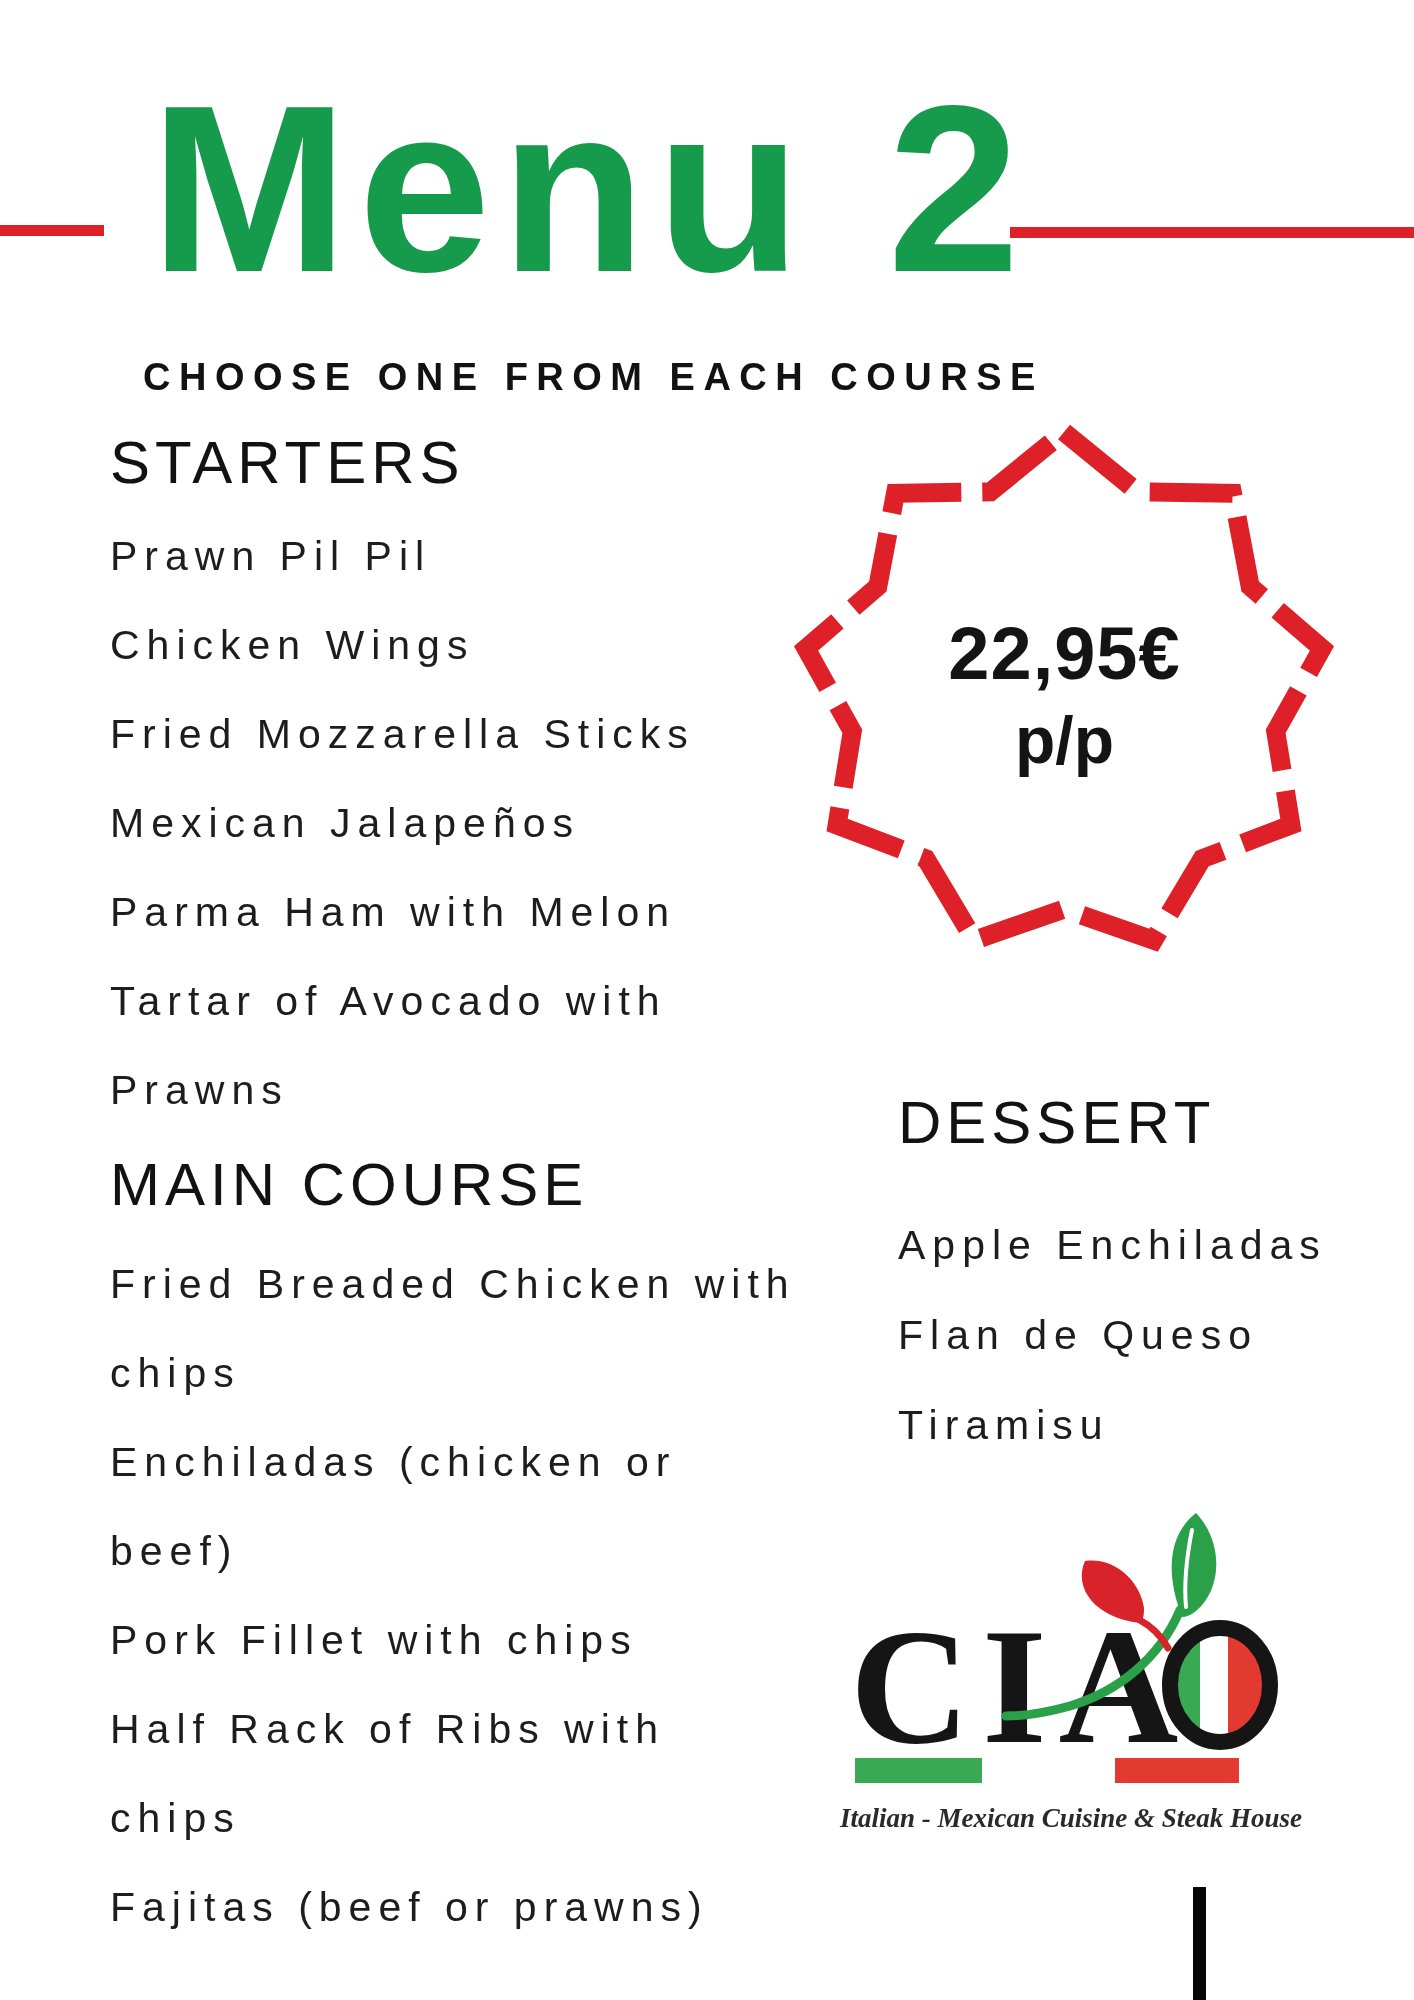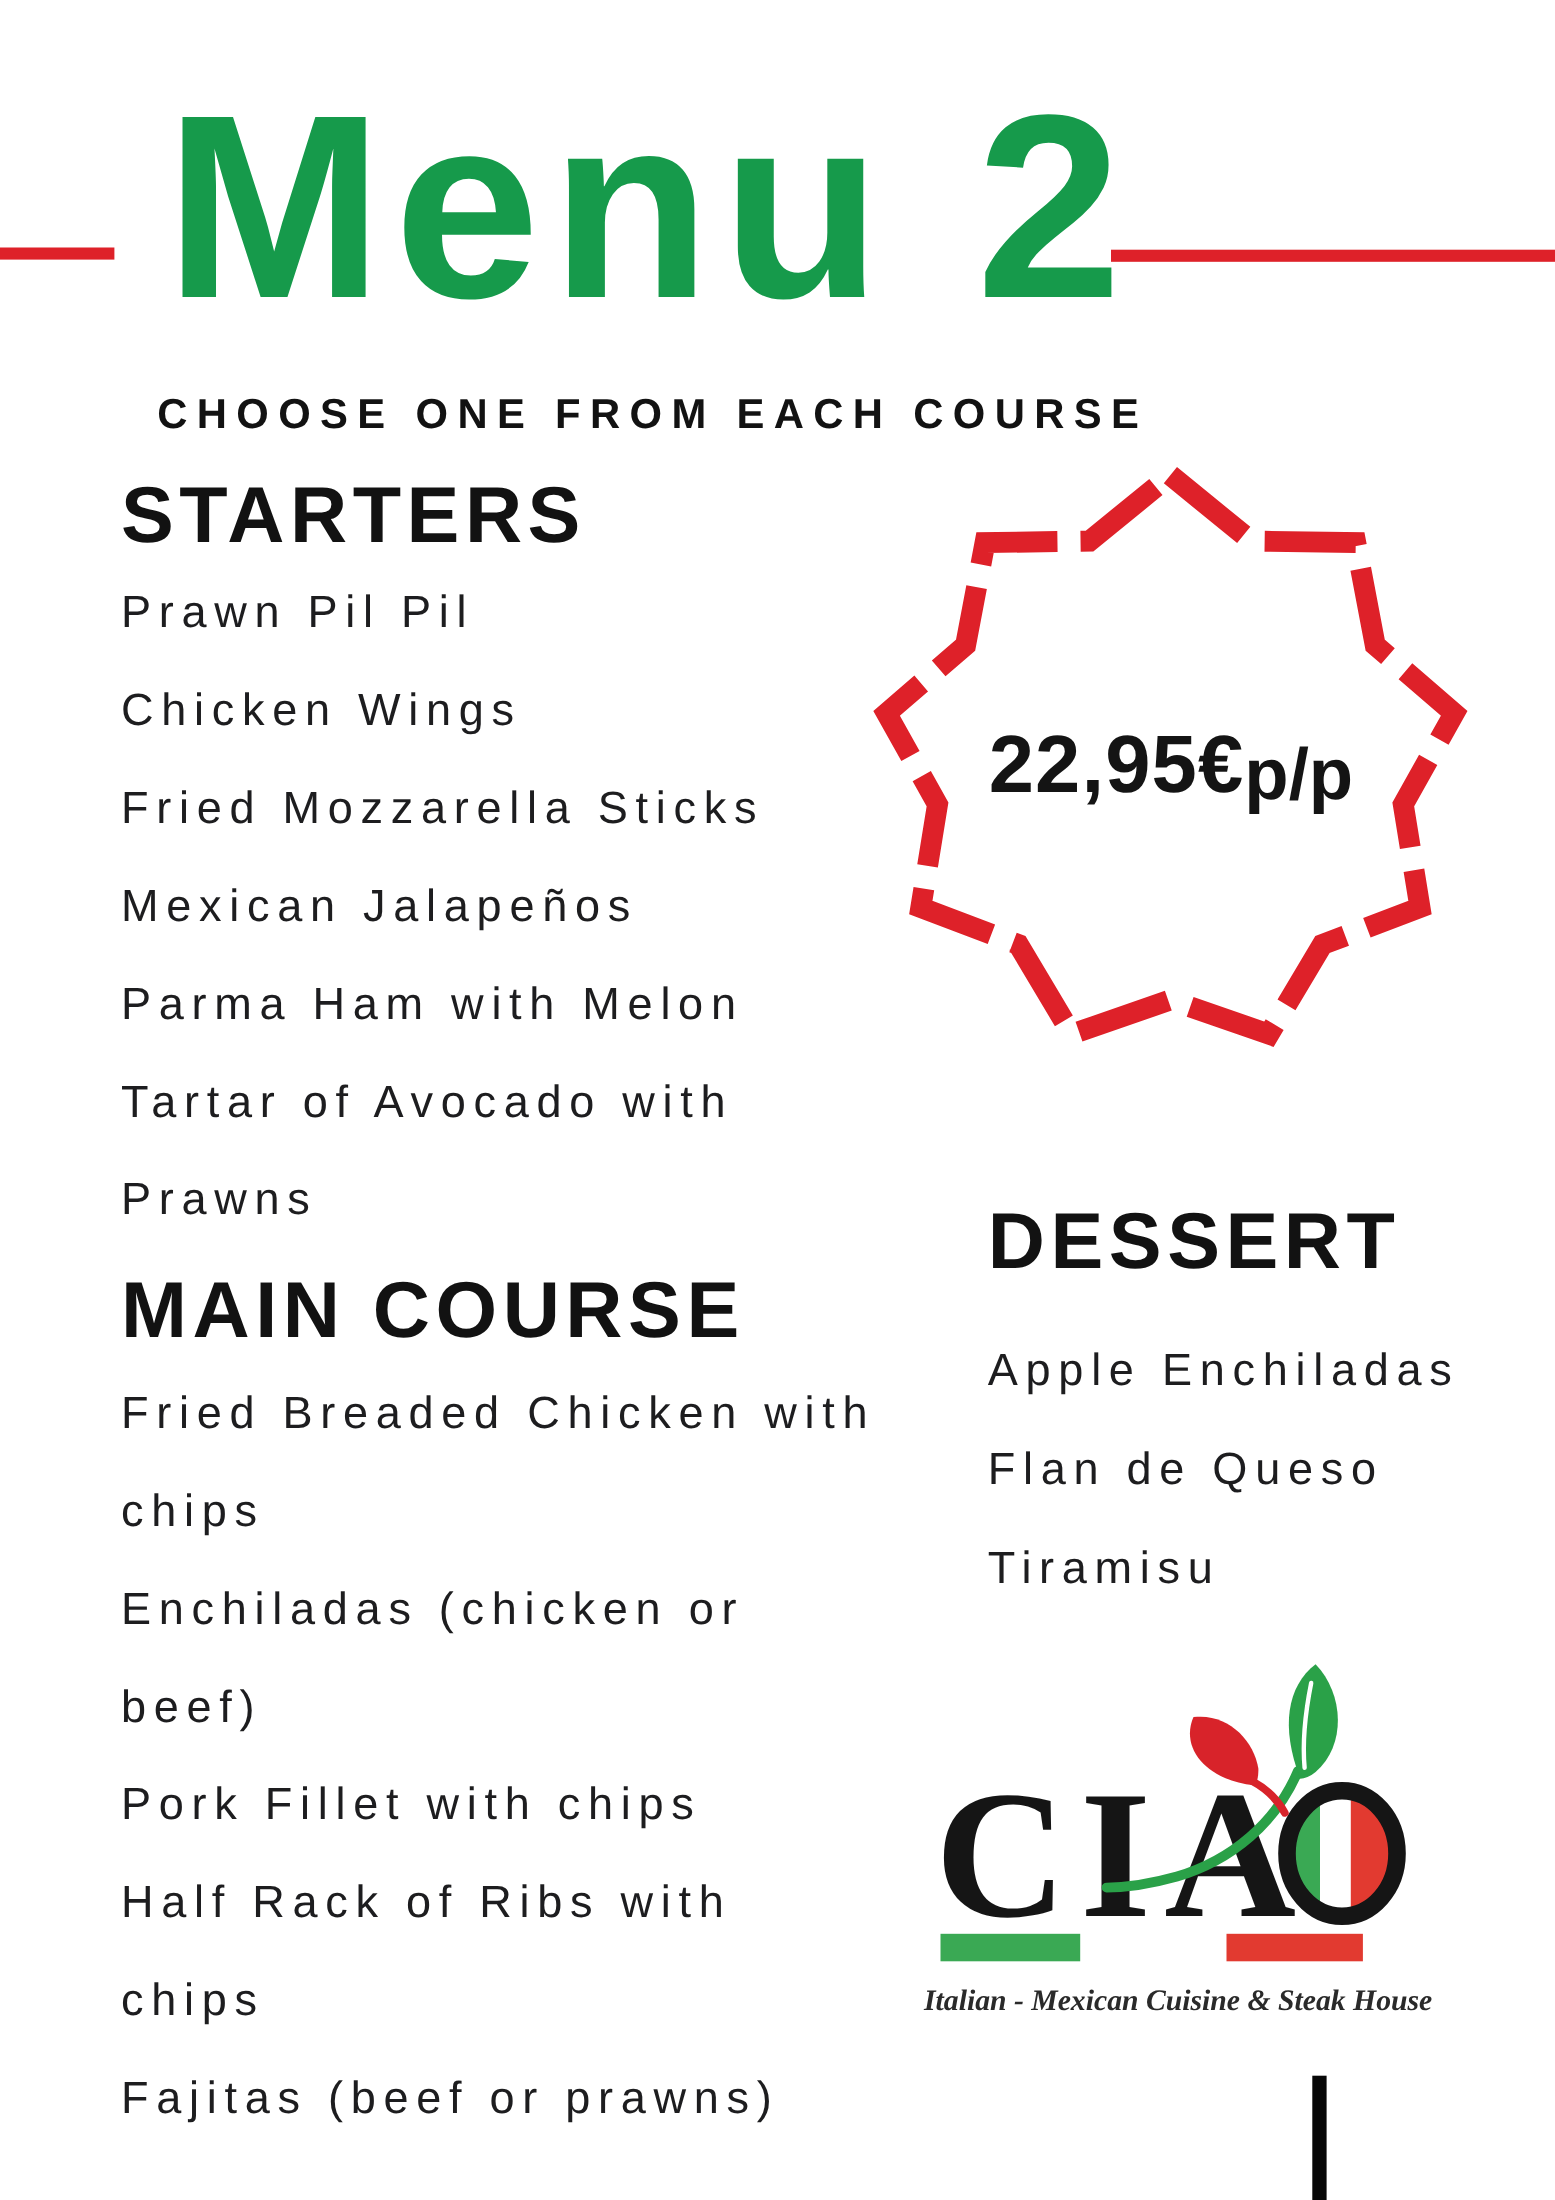--- a/index.html
+++ b/index.html
@@ -9,34 +9,34 @@
 
   .title{left:150px;top:70px;font-size:238px;line-height:1;font-weight:bold;
          letter-spacing:10px;color:#169a4b;white-space:nowrap;}
   .rule{height:11px;background:#de2129;}
   .rule-left{left:0;top:225px;width:104px;}
   .rule-right{left:1010px;top:227px;width:404px;}
 
   .subtitle{left:143px;top:356px;font-size:38px;font-weight:bold;letter-spacing:8.5px;
             color:#121212;white-space:nowrap;}
 
-  .sec{margin:0;font-size:72px;font-weight:bold;letter-spacing:5px;color:#121212;white-space:nowrap;}
+  .sec{margin:0;font-size:60px;font-weight:normal;letter-spacing:5px;color:#121212;white-space:nowrap;}
   .sec-starters{left:110px;top:428px;}
   .sec-main{left:110px;top:1150px;}
   .sec-dessert{left:898px;top:1088px;}
 
   .items{display:block;}
   .items .item{font-size:41px;line-height:89px;letter-spacing:7px;color:#1d1d1f;}
   .items-starters{left:110px;top:512px;width:700px;}
   .items-main{left:110px;top:1240px;width:700px;}
   .items-dessert{left:898px;top:1200px;width:480px;}
   .items-dessert .item{line-height:90px;}
 
   .badge-wrap{left:772px;top:402px;width:585px;height:585px;}
-  .badge-text{left:772px;top:402px;width:585px;height:585px;display:flex;flex-direction:row;
+  .badge-text{left:772px;top:402px;width:585px;height:585px;display:flex;flex-direction:column;
               align-items:center;justify-content:center;text-align:left;}
   .badge-amount{font-size:74px;font-weight:bold;color:#141414;line-height:1.0;letter-spacing:1px;}
   .badge-unit{font-size:66px;font-weight:bold;color:#141414;line-height:1.0;margin-top:16px;}
 
   .logo{left:820px;top:1495px;width:540px;height:400px;}
   .bottom-bar{left:1193px;top:1887px;width:13px;height:113px;background:#070707;}
 </style>
 </head>
 <body>
 

